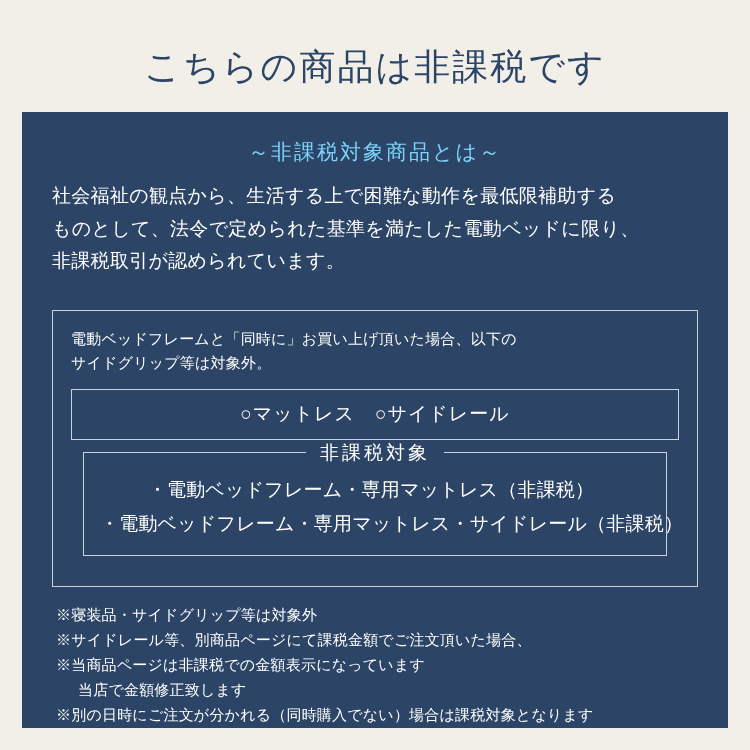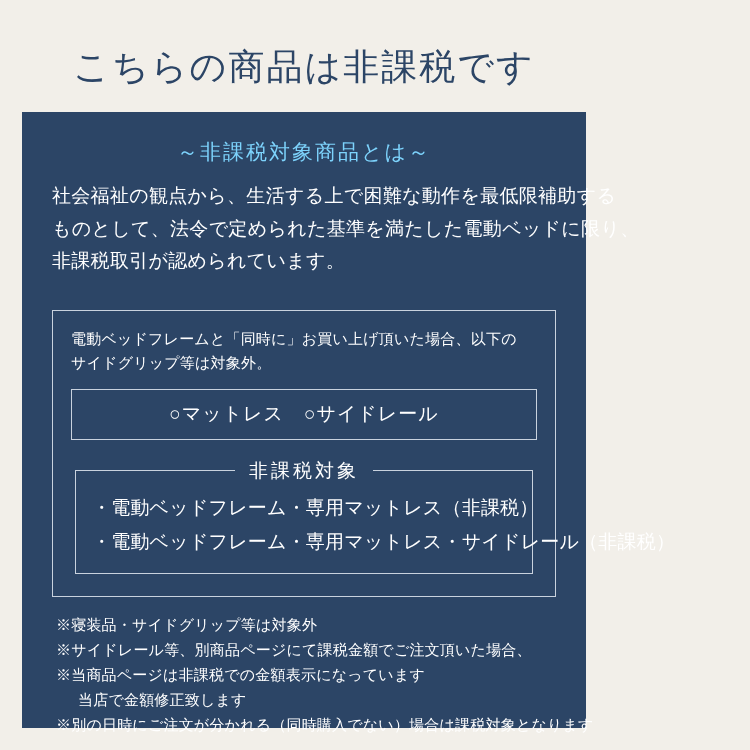--- a/index.html
+++ b/index.html
@@ -16,21 +16,21 @@
   .page {
     position: relative;
     width: 750px;
     height: 750px;
     box-sizing: border-box;
     background: #f2efe9;
     padding: 22px 22px 22px 22px;
   }
   .card {
     position: relative;
-    width: 564px;
+    width: 706px;
     height: 706px;
     box-sizing: border-box;
     background: #2c4566;
     display: flex;
     flex-direction: column;
     align-items: stretch;
   }
   
   .header-band {
     background: #f2efe9;
@@ -87,28 +87,29 @@
   }
   .frame-lead div {
     white-space: nowrap;
   }
   .inner-box {
     border: 1px solid #c9d2de;
     text-align: center;
     font-size: 19px;
     letter-spacing: 1px;
     padding: 11px 0 12px 0;
-    margin-bottom: 30px;
+    margin-bottom: 12px;
   }
   
   .legend-box {
     position: relative;
     border: 1px solid #c9d2de;
-    margin: 4px;
+    margin: 12px;
     padding: 16px 24px 14px 16px;
+    text-align: center;
   }
   .legend-label {
     position: absolute;
     top: -13px;
     left: 50%;
     transform: translateX(-50%);
     background: #2c4566;
     padding: 0 14px;
     font-size: 19px;
     letter-spacing: 3px;

